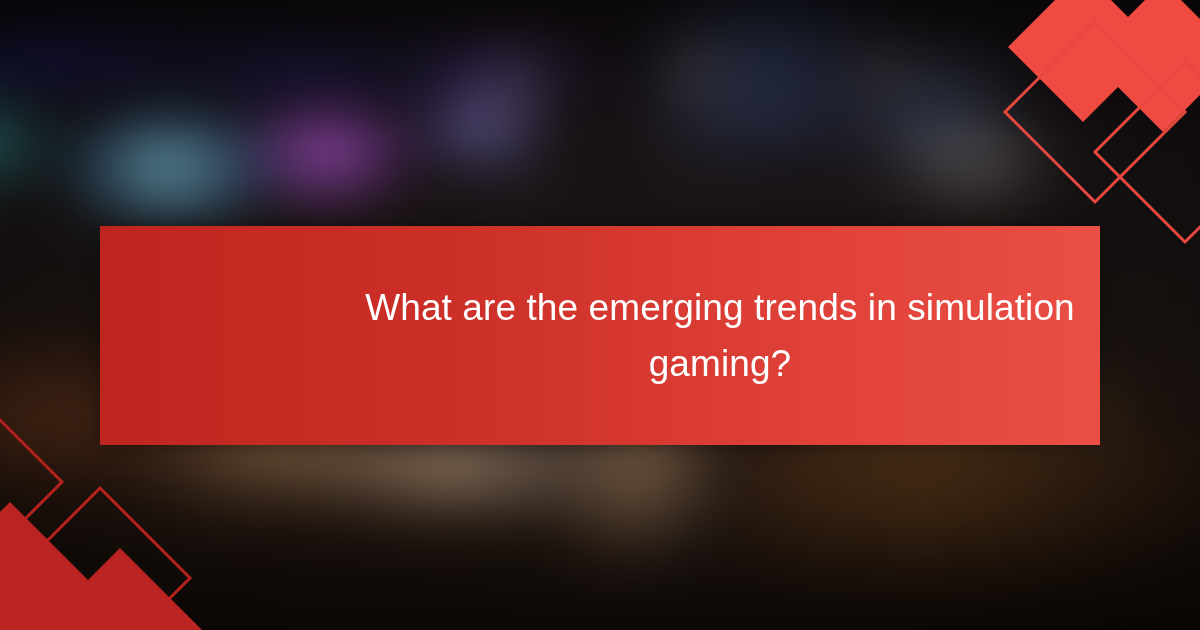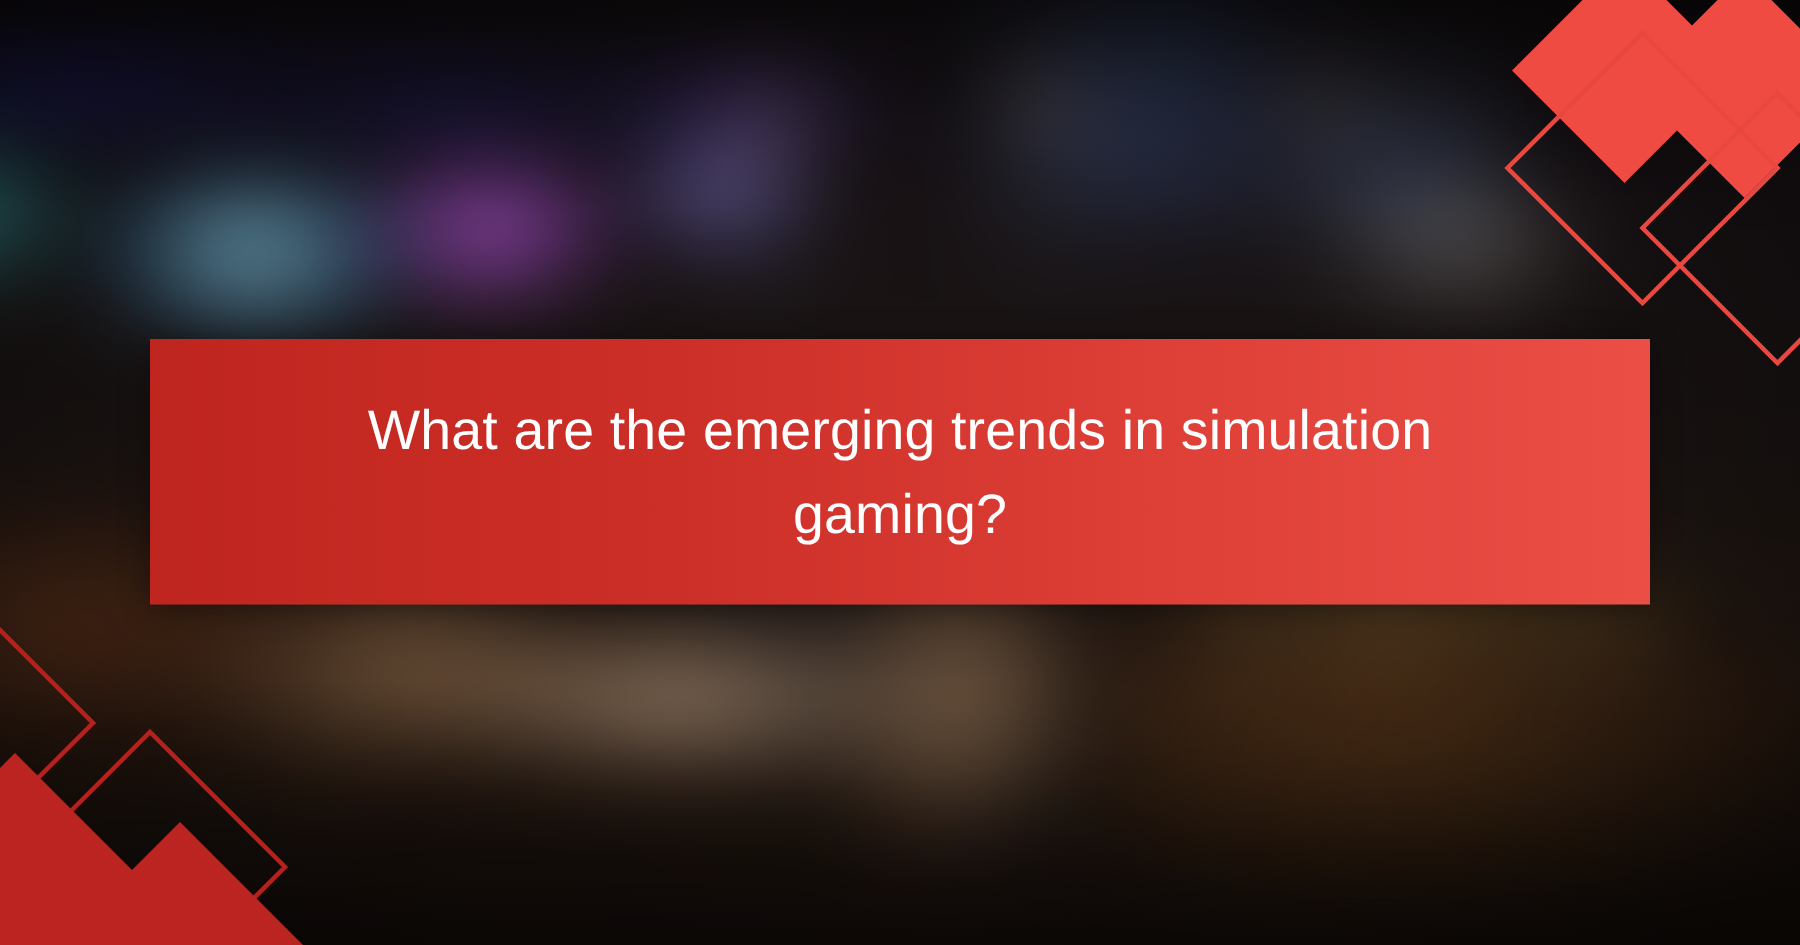--- a/index.html
+++ b/index.html
@@ -79,25 +79,25 @@
 
   .deco-tr { top: 0; right: 0; width: 220px; height: 200px; }
   .deco-bl { bottom: 0; left: 0; width: 230px; height: 210px; }
 
   
   .banner {
     position: absolute;
     left: 100px;
     top: 226px;
     width: 1000px;
-    height: 177px;
+    height: 219px;
     background: linear-gradient(90deg, #bf251f 0%, #cc2f27 35%, #e0423a 72%, #ea4e45 100%);
     display: flex;
     align-items: center;
-    justify-content: center;
+    justify-content: flex-end;
     box-shadow: 0 2px 18px rgba(0,0,0,.35);
   }
 
   .banner-title {
     width: 760px;
     text-align: center;
     color: #ffffff;
     font-size: 37px;
     font-weight: 400;
     line-height: 56px;

